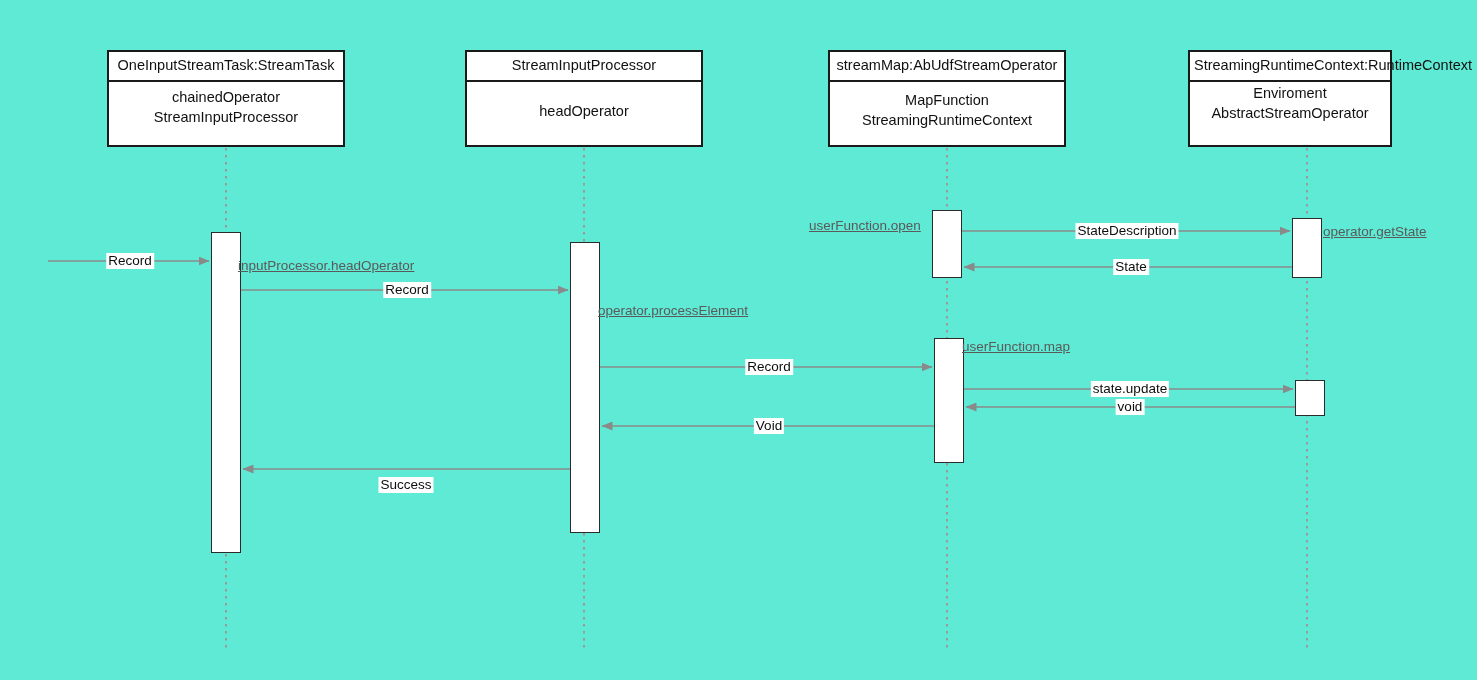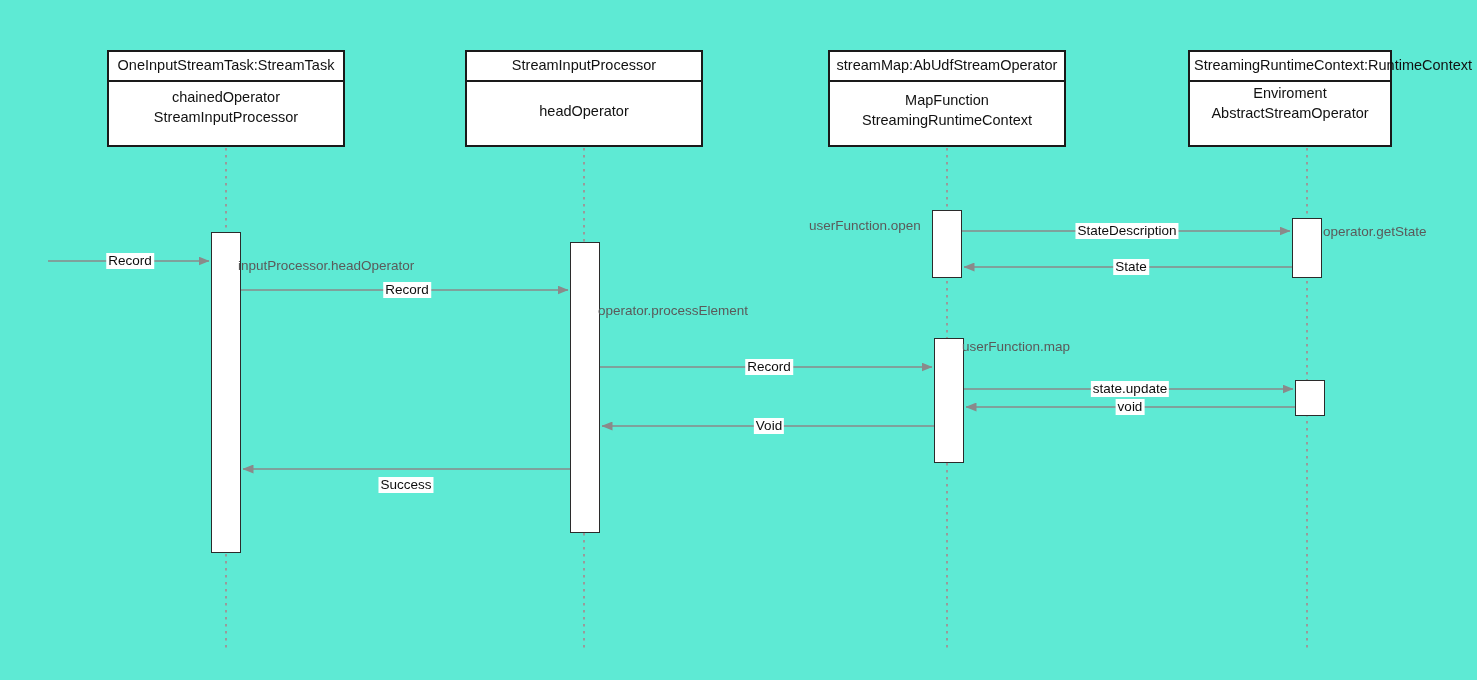--- a/index.html
+++ b/index.html
@@ -79,20 +79,21 @@
   }
   
   .act-label {
     position: absolute;
     color: #5a5a5a;
     font-size: 13.5px;
     line-height: 16px;
     white-space: nowrap;
     background: transparent;
     z-index: 5;
+    text-decoration: underline;
   }
 </style>
 </head>
 <body>
 
 <div id="diagram-root">
 
   <svg class="canvas" viewBox="0 0 1477 680">
     <defs>
       <marker id="arrow-right" markerWidth="11" markerHeight="9" refX="10.5" refY="4.5" orient="auto" markerUnits="userSpaceOnUse">

